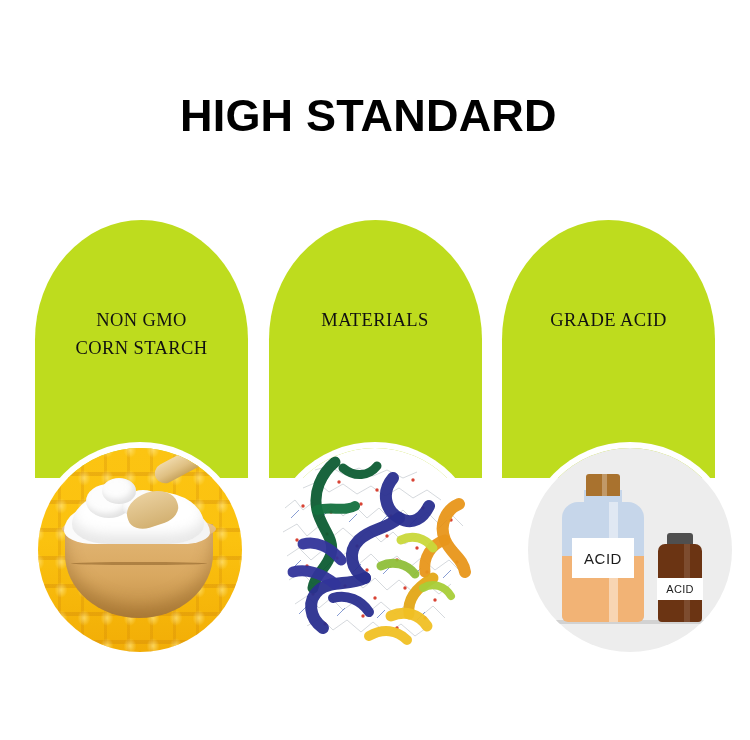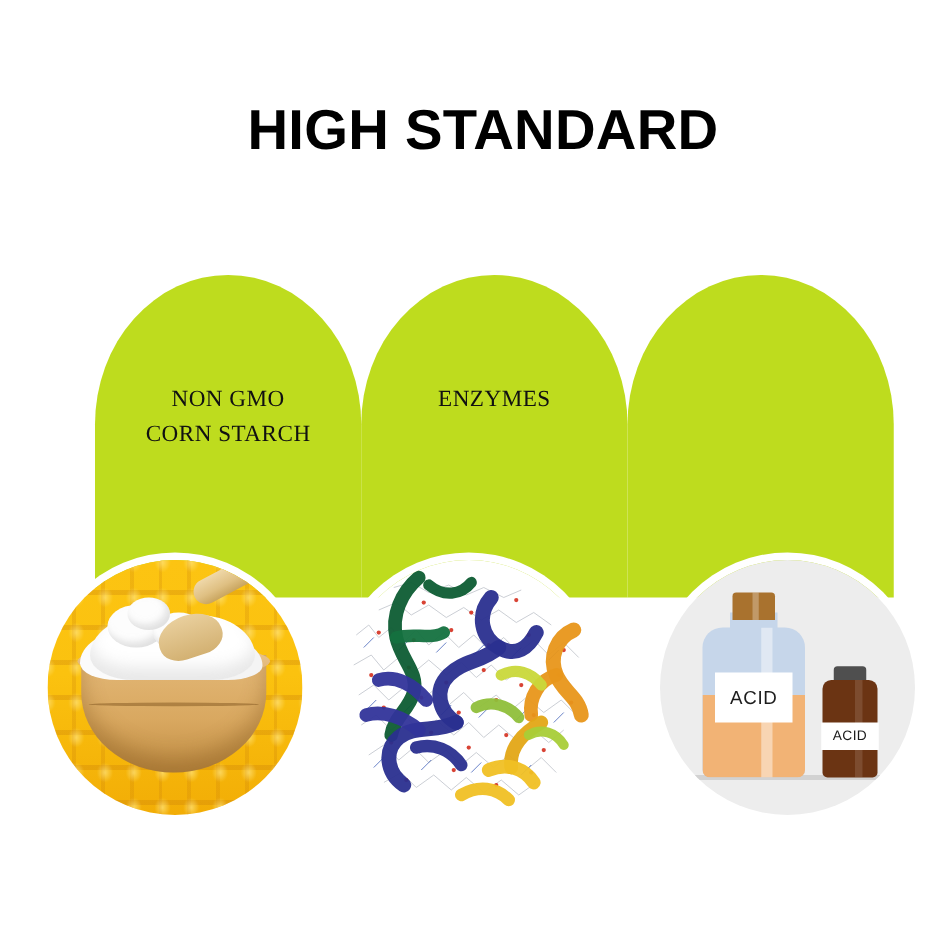--- a/index.html
+++ b/index.html
@@ -14,44 +14,43 @@
     height: 740px;
     background: #ffffff;
     overflow: hidden;
     font-family: "Liberation Sans", sans-serif;
   }
 
   
   .title-block {
     position: absolute;
     left: 180px;
-    top: 76px;
+    top: 88px;
     width: 520px;
-    margin-left: 18px;
   }
   .title-line {
     display: block;
     font-family: "Liberation Sans", sans-serif;
     font-weight: bold;
     font-size: 45px;
     line-height: 56px;
     letter-spacing: 0.2px;
     color: #000000;
     white-space: nowrap;
   }
 
   
   .cards {
     position: absolute;
     left: 35px;
     top: 220px;
     width: 680px;
     height: 258px;
     display: flex;
-    justify-content: flex-end;
+    justify-content: space-between;
   }
   .card {
     position: relative;
     width: 213px;
     height: 258px;
     background: #bedc1e;
     border-top-left-radius: 107px 120px;
     border-top-right-radius: 107px 120px;
     border-bottom-left-radius: 0;
     border-bottom-right-radius: 0;
@@ -316,26 +315,27 @@
 
     <div class="card">
       <div class="card-label">
         <span>NON GMO</span>
         <span class="l2">CORN STARCH</span>
       </div>
     </div>
 
     <div class="card">
       <div class="card-label">
-        <span>ENZYMES</span>
+        <span>MATERIALS</span>
       </div>
     </div>
 
     <div class="card">
       <div class="card-label">
+        <span class="l2">GRADE ACID</span>
       </div>
     </div>
 
   </div>
 
   <div class="circle" id="circle-1">
     <div class="corn-bg"></div>
     <div class="corn-kernels"></div>
     <div class="bowl"></div>
     <div class="bowl-rim"></div>

